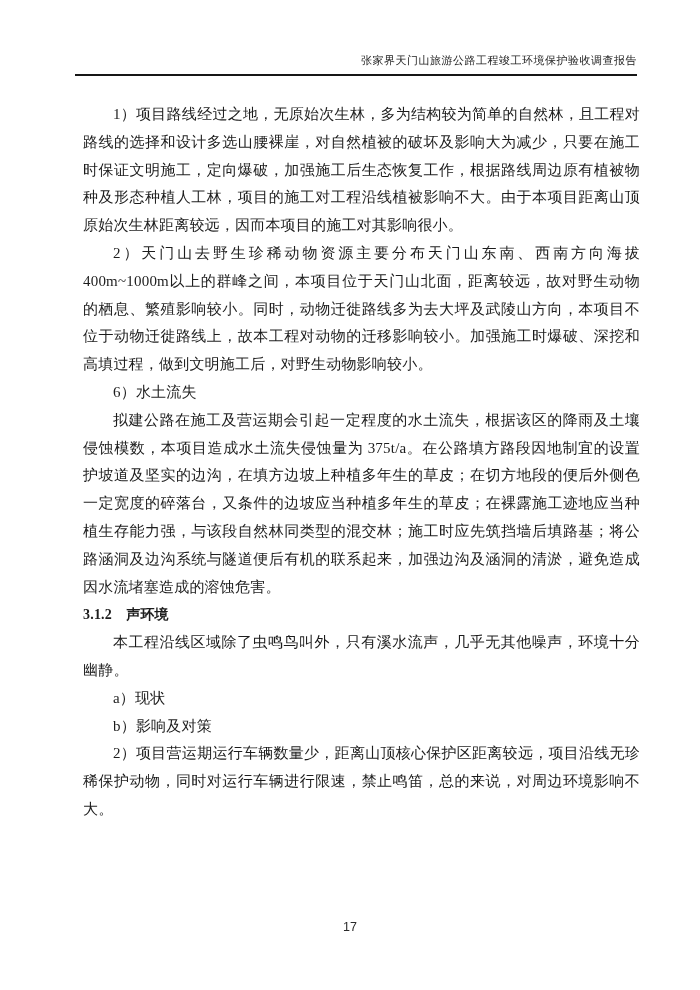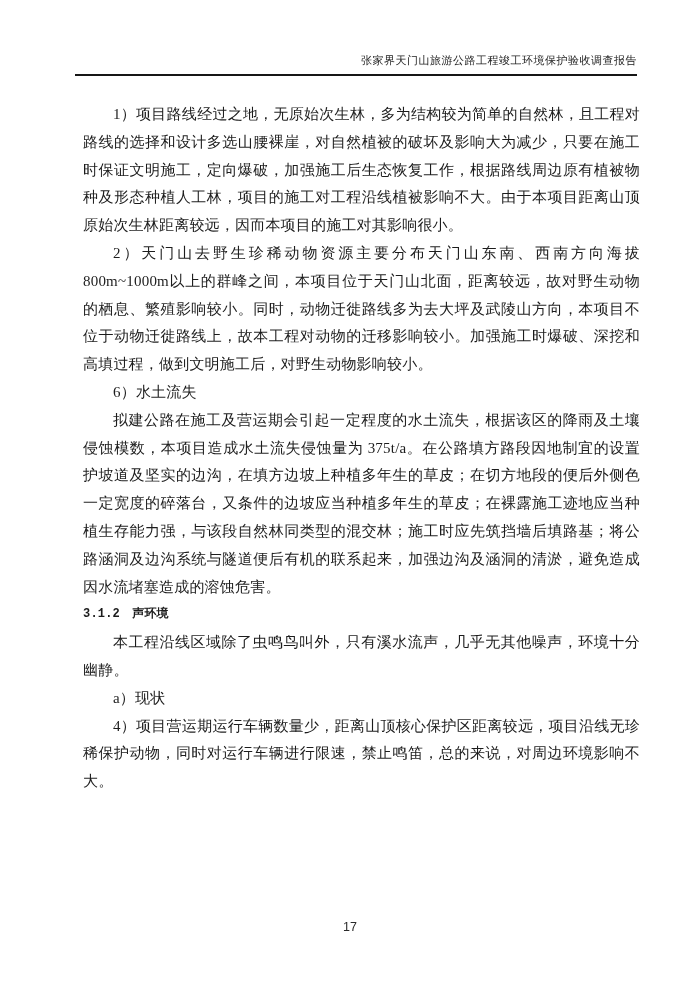--- a/index.html
+++ b/index.html
@@ -50,22 +50,22 @@
   .content p {
     margin: 0;
     padding: 0;
   }
   .content p.indent {
     text-indent: 2em;
   }
   .content p.heading {
     font-weight: bold;
     text-indent: 0;
-    font-family: Liberation Mono, monospace;
-    font-size: 12px;
+    font-family: Liberation Serif, serif;
+    font-size: 14px;
   }
   .page-number {
     position: absolute;
     top: 920px;
     left: 0;
     width: 100%;
     text-align: center;
     font-size: 12.5px;
     color: #2a2a2a;
     font-family: "Liberation Sans", "DejaVu Sans", sans-serif;
@@ -75,24 +75,25 @@
 <body>
 
 <div class="page">
 
   <div class="running-head">张家界天门山旅游公路工程竣工环境保护验收调查报告</div>
 
   <div class="header-rule"></div>
 
   <div class="content">
     <p class="indent">1）项目路线经过之地，无原始次生林，多为结构较为简单的自然林，且工程对路线的选择和设计多选山腰裸崖，对自然植被的破坏及影响大为减少，只要在施工时保证文明施工，定向爆破，加强施工后生态恢复工作，根据路线周边原有植被物种及形态种植人工林，项目的施工对工程沿线植被影响不大。由于本项目距离山顶原始次生林距离较远，因而本项目的施工对其影响很小。</p>
-    <p class="indent">2）天门山去野生珍稀动物资源主要分布天门山东南、西南方向海拔 800m~1000m以上的群峰之间，本项目位于天门山北面，距离较远，故对野生动物的栖息、繁殖影响较小。同时，动物迁徙路线多为去大坪及武陵山方向，本项目不位于动物迁徙路线上，故本工程对动物的迁移影响较小。加强施工时爆破、深挖和高填过程，做到文明施工后，对野生动物影响较小。</p>
+    <p class="indent">2）天门山去野生珍稀动物资源主要分布天门山东南、西南方向海拔 400m~1000m以上的群峰之间，本项目位于天门山北面，距离较远，故对野生动物的栖息、繁殖影响较小。同时，动物迁徙路线多为去大坪及武陵山方向，本项目不位于动物迁徙路线上，故本工程对动物的迁移影响较小。加强施工时爆破、深挖和高填过程，做到文明施工后，对野生动物影响较小。</p>
     <p class="indent">6）水土流失</p>
     <p class="indent">拟建公路在施工及营运期会引起一定程度的水土流失，根据该区的降雨及土壤侵蚀模数，本项目造成水土流失侵蚀量为 375t/a。在公路填方路段因地制宜的设置护坡道及坚实的边沟，在填方边坡上种植多年生的草皮；在切方地段的便后外侧色一定宽度的碎落台，又条件的边坡应当种植多年生的草皮；在裸露施工迹地应当种植生存能力强，与该段自然林同类型的混交林；施工时应先筑挡墙后填路基；将公路涵洞及边沟系统与隧道便后有机的联系起来，加强边沟及涵洞的清淤，避免造成因水流堵塞造成的溶蚀危害。</p>
     <p class="heading">3.1.2　声环境</p>
     <p class="indent">本工程沿线区域除了虫鸣鸟叫外，只有溪水流声，几乎无其他噪声，环境十分幽静。</p>
     <p class="indent">a）现状</p>
-    <p class="indent">4）项目营运期运行车辆数量少，距离山顶核心保护区距离较远，项目沿线无珍稀保护动物，同时对运行车辆进行限速，禁止鸣笛，总的来说，对周边环境影响不大。</p>
+    <p class="indent">b）影响及对策</p>
+    <p class="indent">2）项目营运期运行车辆数量少，距离山顶核心保护区距离较远，项目沿线无珍稀保护动物，同时对运行车辆进行限速，禁止鸣笛，总的来说，对周边环境影响不大。</p>
   </div>
 
   <div class="page-number">17</div>
 
 </div>
 
 </body></html>

